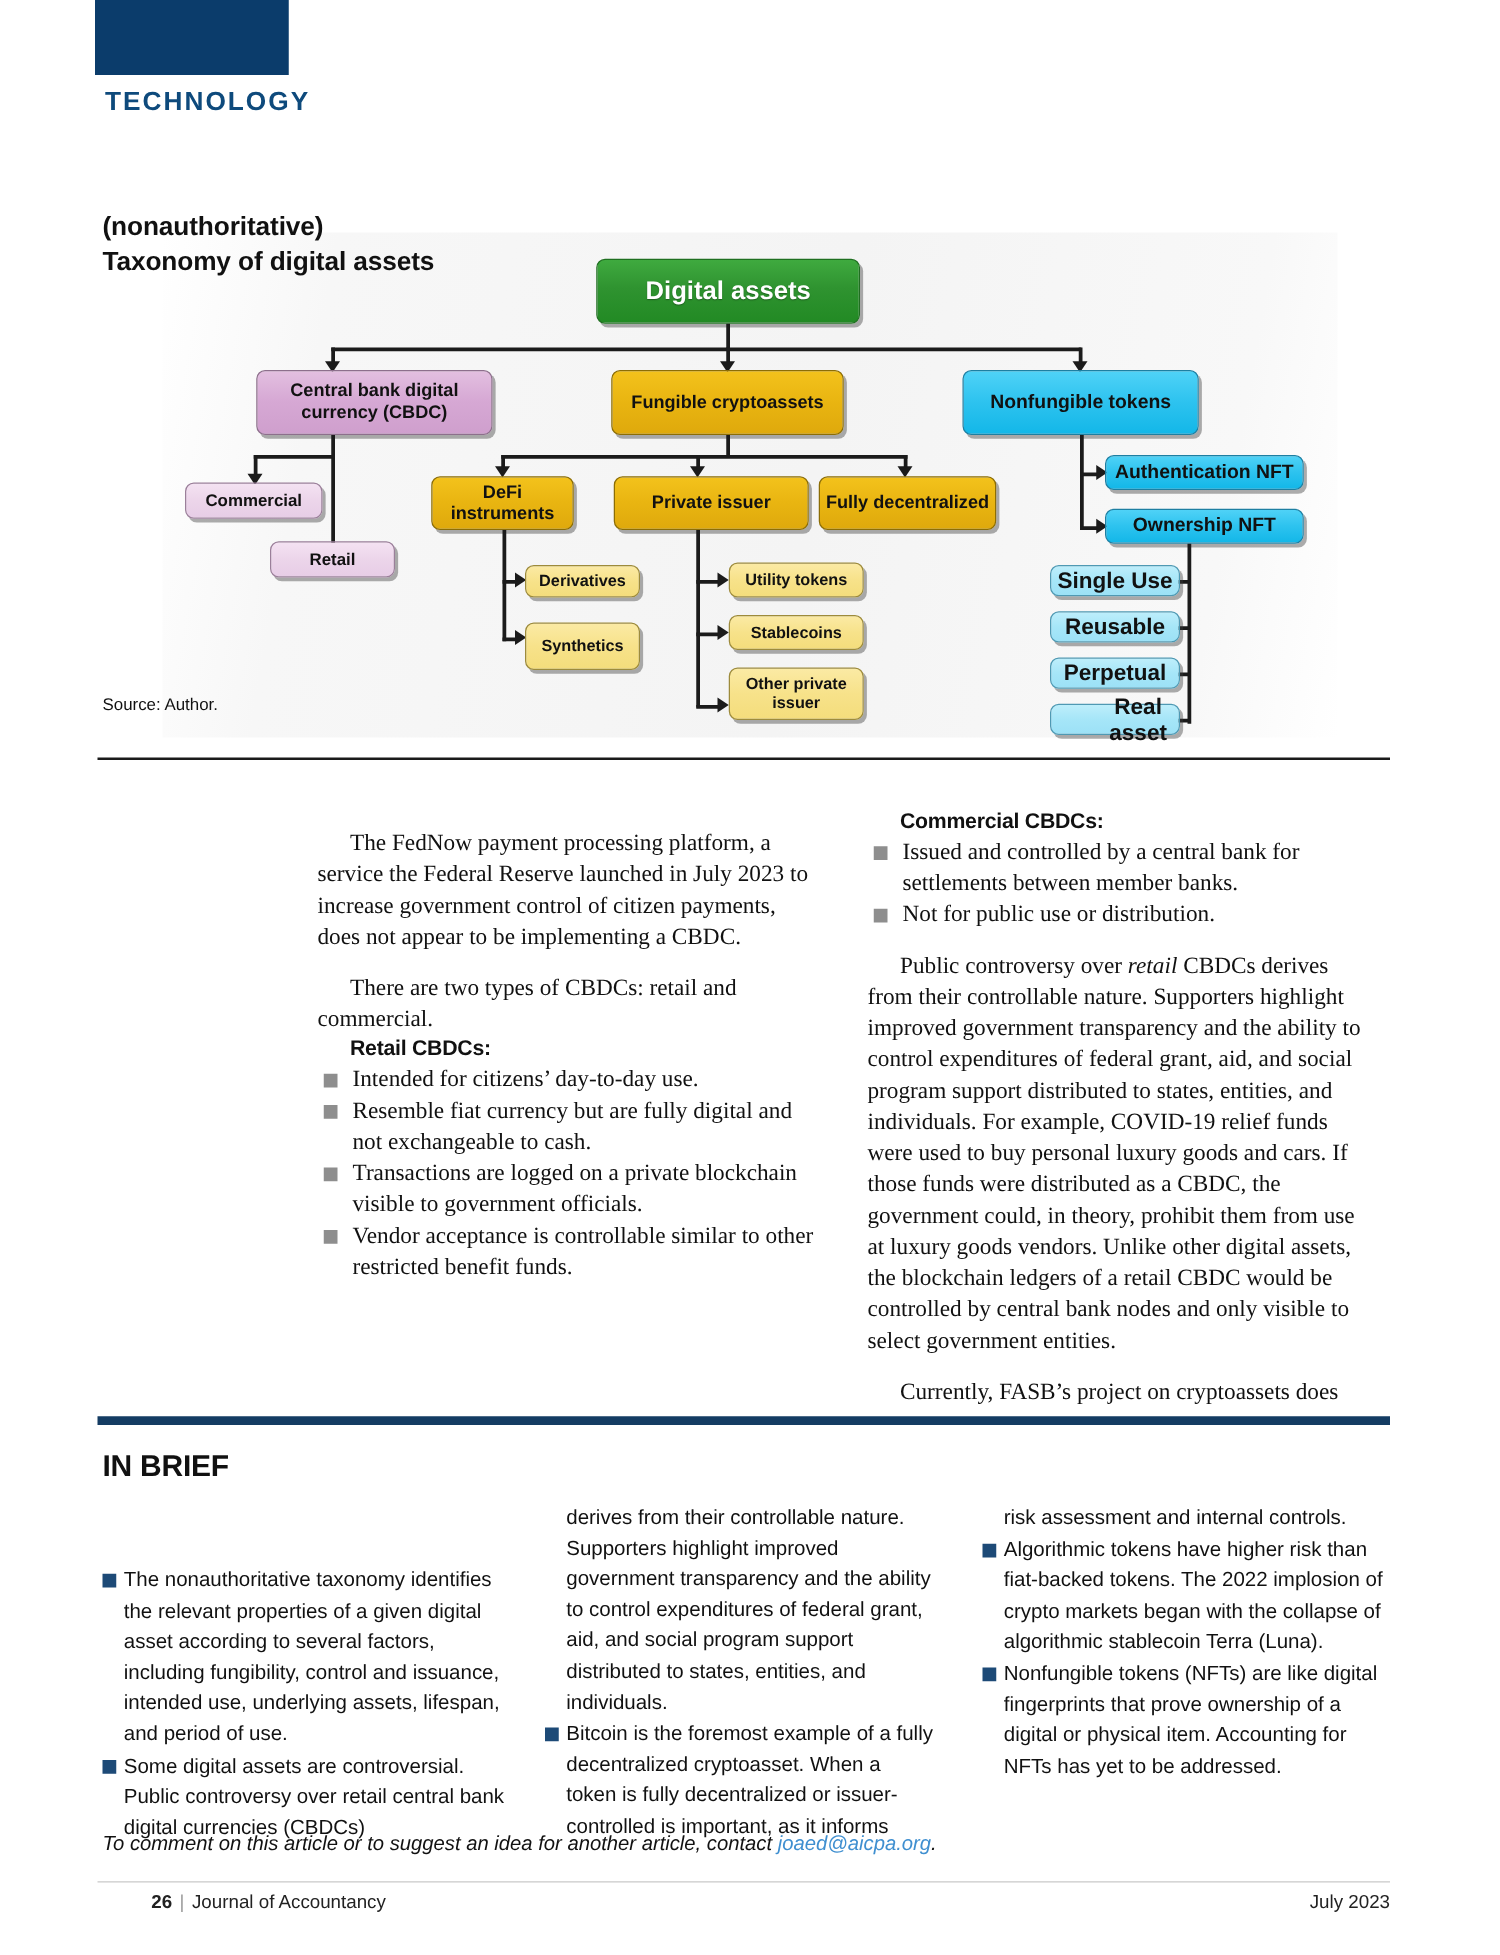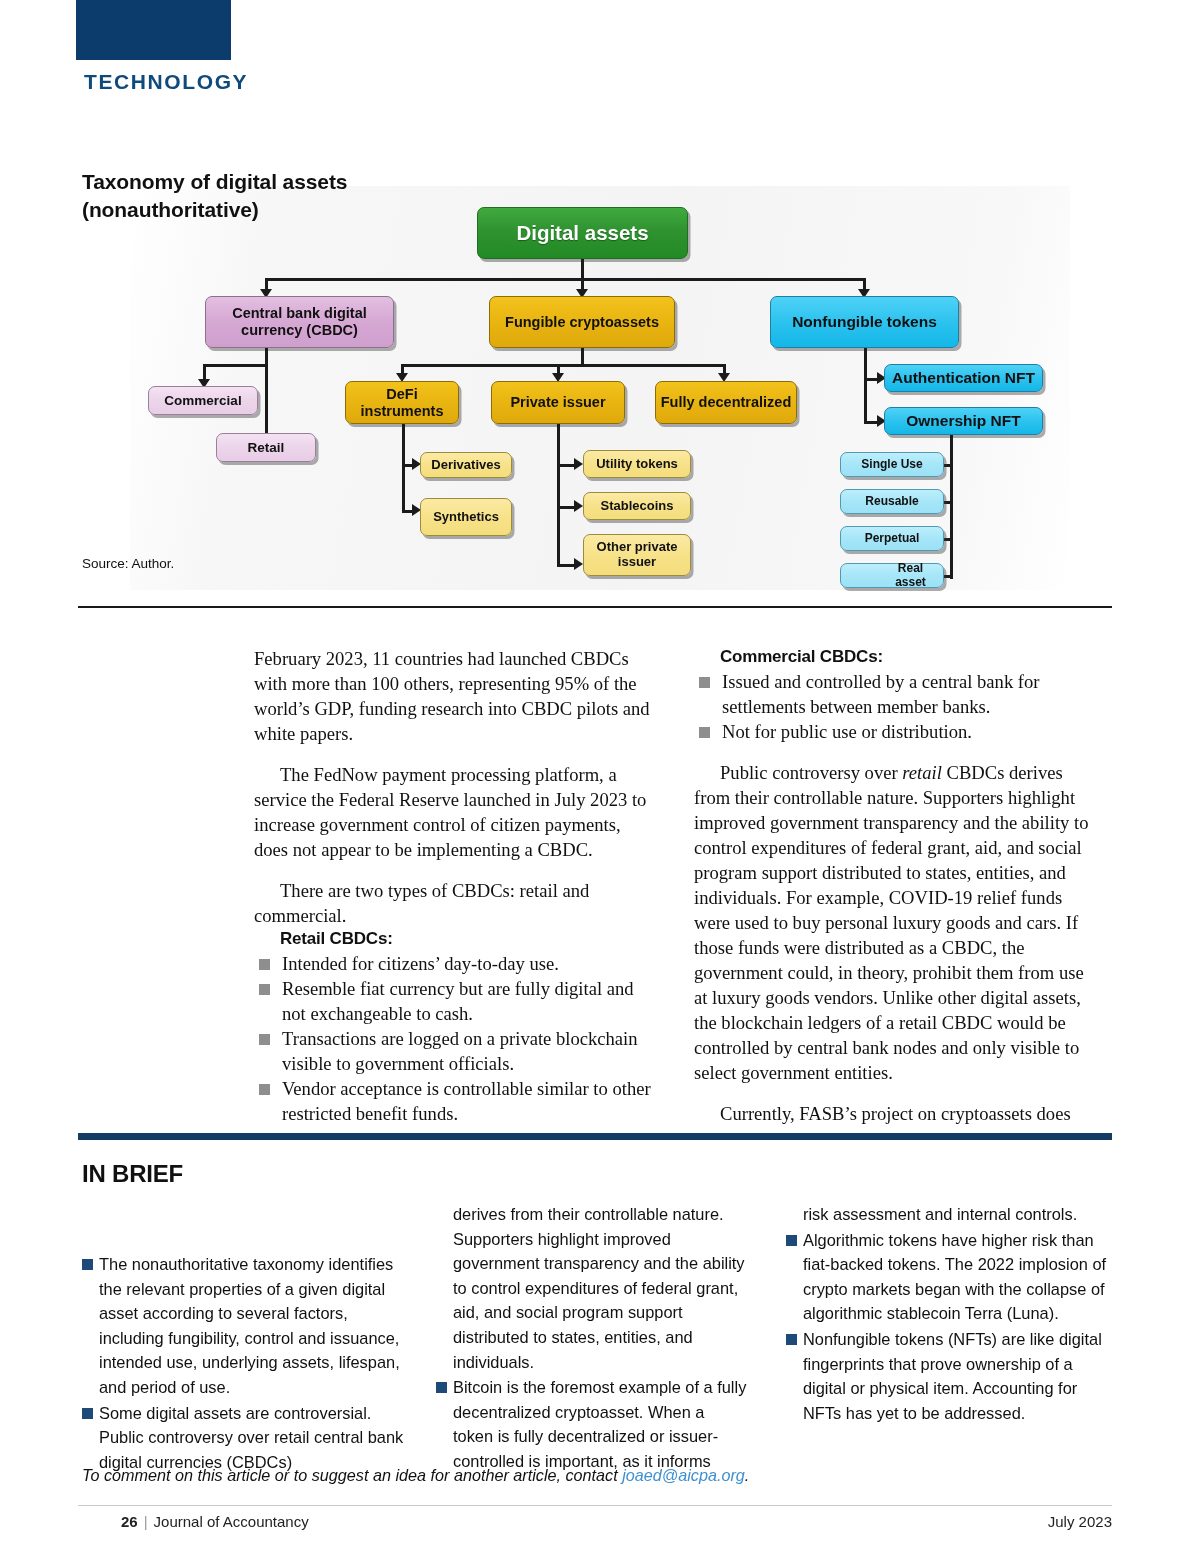--- a/index.html
+++ b/index.html
@@ -37,21 +37,21 @@
             border-color:#8d6f8c;font-size:14.5px;}
   .n-purple-lt{background:linear-gradient(180deg,#f4e2f2 0%,#ecd5ea 50%,#e7cde6 100%);
             border-color:#9b7f9a;font-size:13.5px;}
   .n-gold{background:linear-gradient(180deg,#f3c21c 0%,#e9b511 48%,#dfa90c 100%);
           border-color:#8c6d05;font-size:14.5px;}
   .n-gold-lt{background:linear-gradient(180deg,#fbeaa4 0%,#f7e28a 50%,#f4dd7c 100%);
           border-color:#9d8b3c;font-size:13px;}
   .n-cyan{background:linear-gradient(180deg,#4fd2f7 0%,#2ec3ef 48%,#13b7e8 100%);
           border-color:#1d7fa2;font-size:15.5px;}
   .n-cyan-lt{background:linear-gradient(180deg,#bdeefb 0%,#a6e6f8 50%,#9ce1f6 100%);
-          border-color:#4f99b3;font-size:12px;}
+          border-color:#4f99b3;font-size:18px;}
 
   
   .ln{position:absolute;background:#1b1b1b;}
   .lnh{height:3px;}
   .lnv{width:3px;}
   .arw{position:absolute;width:0;height:0;}
   .arw-d{border-left:6px solid transparent;border-right:6px solid transparent;border-top:9px solid #1b1b1b;}
   .arw-r{border-top:6px solid transparent;border-bottom:6px solid transparent;border-left:9px solid #1b1b1b;}
   .arw-l{border-top:6px solid transparent;border-bottom:6px solid transparent;border-right:9px solid #1b1b1b;}
 
@@ -88,22 +88,22 @@
 </head>
 <body>
 
 <div class="page">
 
   <div class="hdr-block"></div>
   <div class="hdr-kicker">TECHNOLOGY</div>
 
   <div class="fig-panel"></div>
   <div class="fig-title">
+    <div>(nonauthoritative)</div>
     <div>Taxonomy of digital assets</div>
-    <div>(nonauthoritative)</div>
   </div>
 
   <div>
 
     <div class="nd n-green" style="left:477px;top:207px;width:211px;height:52px;">
       <span>Digital assets</span>
     </div>
 
     <div class="ln lnv" style="left:581px;top:259px;height:21px;"></div>
     <div class="ln lnh" style="left:265px;top:278px;width:600px;"></div>
@@ -142,21 +142,21 @@
     <div class="ln lnv" style="left:401px;top:364px;height:12px;"></div>
     <div class="arw arw-d" style="left:396px;top:373px;"></div>
     <div class="ln lnv" style="left:557px;top:364px;height:12px;"></div>
     <div class="arw arw-d" style="left:552px;top:373px;"></div>
     <div class="ln lnv" style="left:723px;top:364px;height:12px;"></div>
     <div class="arw arw-d" style="left:718px;top:373px;"></div>
 
     <div class="nd n-gold" style="left:345px;top:381px;width:114px;height:43px;">
       <span>DeFi instruments</span>
     </div>
-    <div class="nd n-gold" style="left:491px;top:381px;width:134px;height:43px;">
+    <div class="nd n-gold" style="left:491px;top:381px;width:156px;height:43px;">
       <span>Private issuer</span>
     </div>
     <div class="nd n-gold" style="left:655px;top:381px;width:142px;height:43px;">
       <span>Fully decentralized</span>
     </div>
 
     <div class="ln lnv" style="left:402px;top:424px;height:89px;"></div>
     <div class="ln lnh" style="left:402px;top:464px;width:12px;"></div>
     <div class="arw arw-r" style="left:412px;top:458px;"></div>
     <div class="ln lnh" style="left:402px;top:510px;width:12px;"></div>
@@ -221,21 +221,20 @@
     </div>
     <div class="nd n-cyan-lt" style="left:840px;top:563px;width:104px;height:25px;padding-left:37px;">
       <span>Real asset</span>
     </div>
   </div>
 
   <div class="fig-source">Source: Author.</div>
   <div class="fig-rule"></div>
 
   <div class="col" style="left:254px;top:646px;width:400px;">
-    <p>February 2023, 11 countries had launched CBDCs with more than 100 others, representing 95% of the world’s GDP, funding research into CBDC pilots and white papers.</p>
     <p class="ind">The FedNow payment processing platform, a service the Federal Reserve launched in July 2023 to increase government control of citizen payments, does not appear to be implementing a CBDC.</p>
     <p class="ind">There are two types of CBDCs: retail and commercial.</p>
     <p class="subh">Retail CBDCs:</p>
     <p class="bl">Intended for citizens’ day-to-day use.</p>
     <p class="bl">Resemble fiat currency but are fully digital and not exchangeable to cash.</p>
     <p class="bl">Transactions are logged on a private blockchain visible to government officials.</p>
     <p class="bl">Vendor acceptance is controllable similar to other restricted benefit funds.</p>
   </div>
 
   <div class="col" style="left:694px;top:646px;width:404px;">

